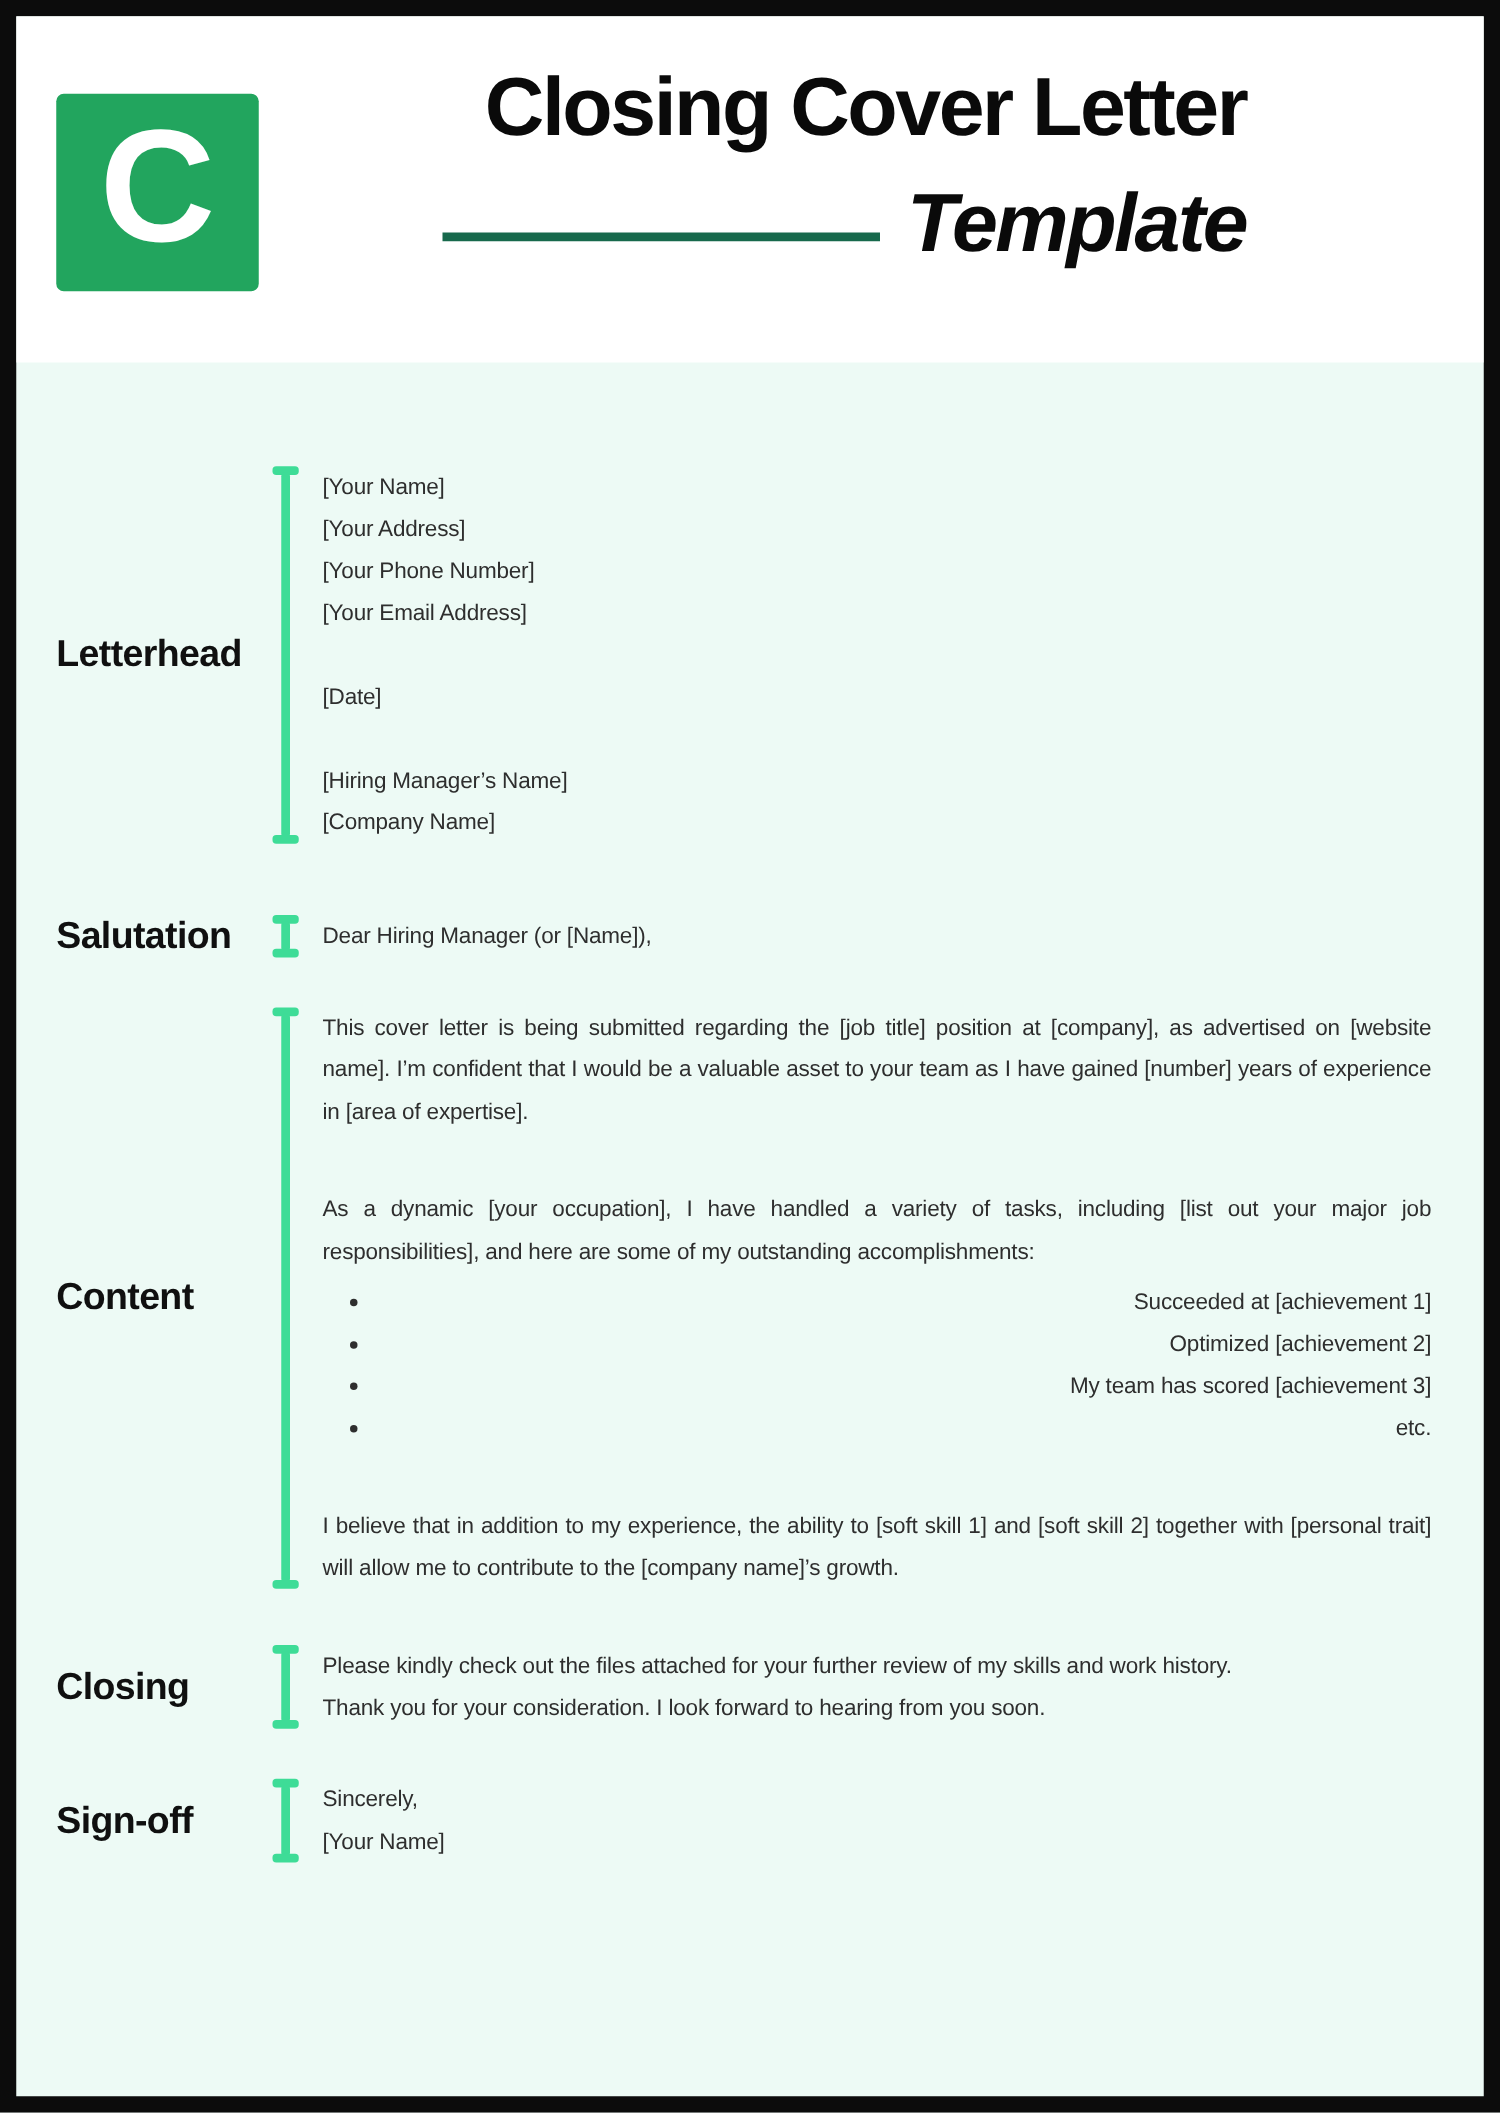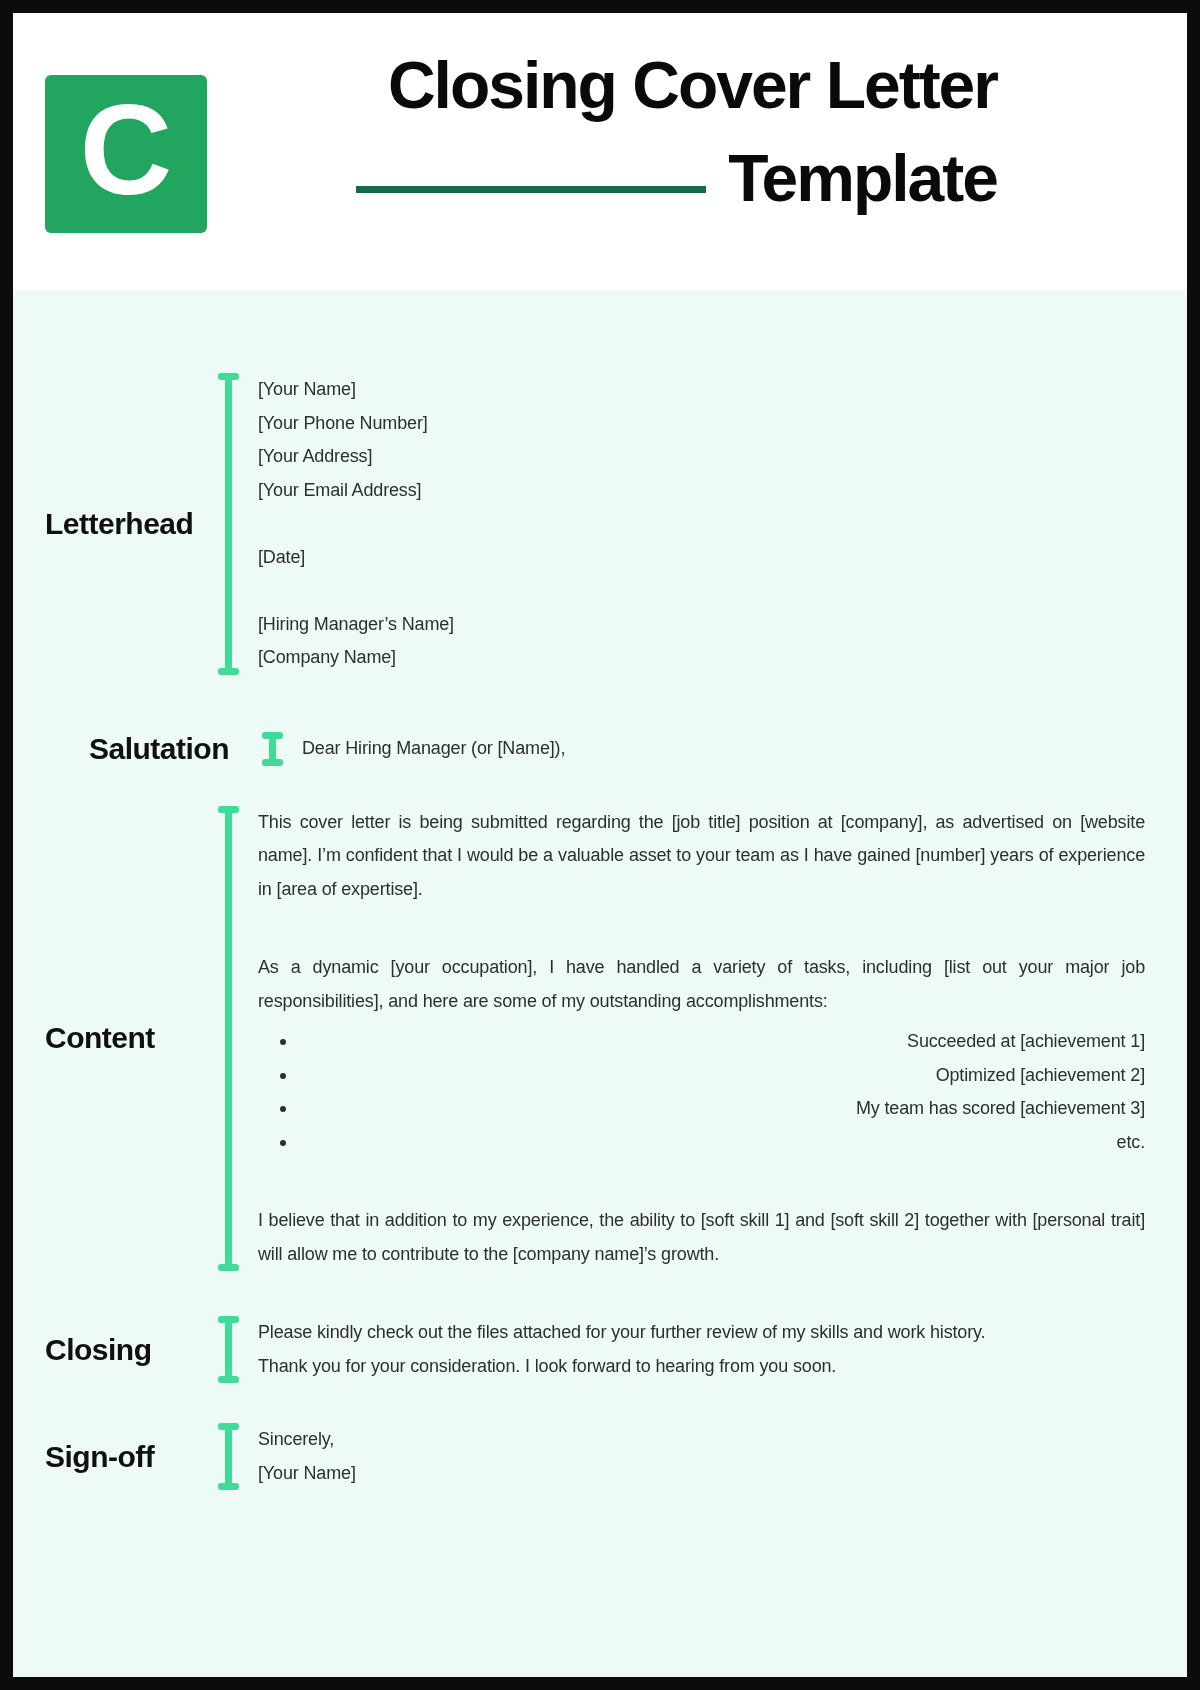--- a/index.html
+++ b/index.html
@@ -34,20 +34,21 @@
     position:absolute; top:38px; right:190px;
     text-align:right; color:#0a0a0a;
   }
   .title-line1 {
     font-size:66px; font-weight:800; letter-spacing:-2px; line-height:1.04;
     white-space:nowrap;
   }
   .title-line2-row {
     display:flex; align-items:center; justify-content:center;
     margin-top:24px;
+    font-style:italic;
   }
   .title-divider {
     width:350px; height:7px; background:#17694c;
     margin-right:22px; transform:translateY(12px);
   }
   .title-line2 {
     font-size:66px; font-weight:800; letter-spacing:-2px; line-height:1.04;
     white-space:nowrap;
   }
   
@@ -73,21 +74,21 @@
   .bracket .stem {
     width:7px; flex:1;
     background:#3edc97; border-radius:3px;
     margin:-2px 0;
   }
   .row-text {
     flex:1; margin-left:19px;
     font-size:18px; line-height:33.5px; letter-spacing:-0.15px;
   }
   .m-letterhead { margin-top:83px; }
-  .m-salutation { margin-top:57px;margin-left:44px; }
+  .m-salutation { margin-top:57px; }
   .m-content    { margin-top:40px; }
   .m-closing    { margin-top:45px; }
   .m-signoff    { margin-top:40px; }
 
   .lh-line { min-height:33.5px; }
   .row-text p { margin:0; text-align:justify; }
   .p-gap { margin-bottom:45px !important; }
   .p-tight { margin-bottom:7px !important; }
   ul.bullets {
     list-style:none; margin:0 0 45px 0; padding:0 0 0 20px;text-align:right;
@@ -121,22 +122,22 @@
 
   <div class="row m-letterhead">
     <div class="row-label">Letterhead</div>
     <div class="bracket">
       <div class="cap"></div>
       <div class="stem"></div>
       <div class="cap"></div>
     </div>
     <div class="row-text">
       <div class="lh-line">[Your Name]</div>
+      <div class="lh-line">[Your Address]</div>
       <div class="lh-line">[Your Phone Number]</div>
-      <div class="lh-line">[Your Address]</div>
       <div class="lh-line">[Your Email Address]</div>
       <div class="lh-line"></div>
       <div class="lh-line">[Date]</div>
       <div class="lh-line"></div>
       <div class="lh-line">[Hiring Manager’s Name]</div>
       <div class="lh-line">[Company Name]</div>
     </div>
   </div>
 
   <div class="row m-salutation">

